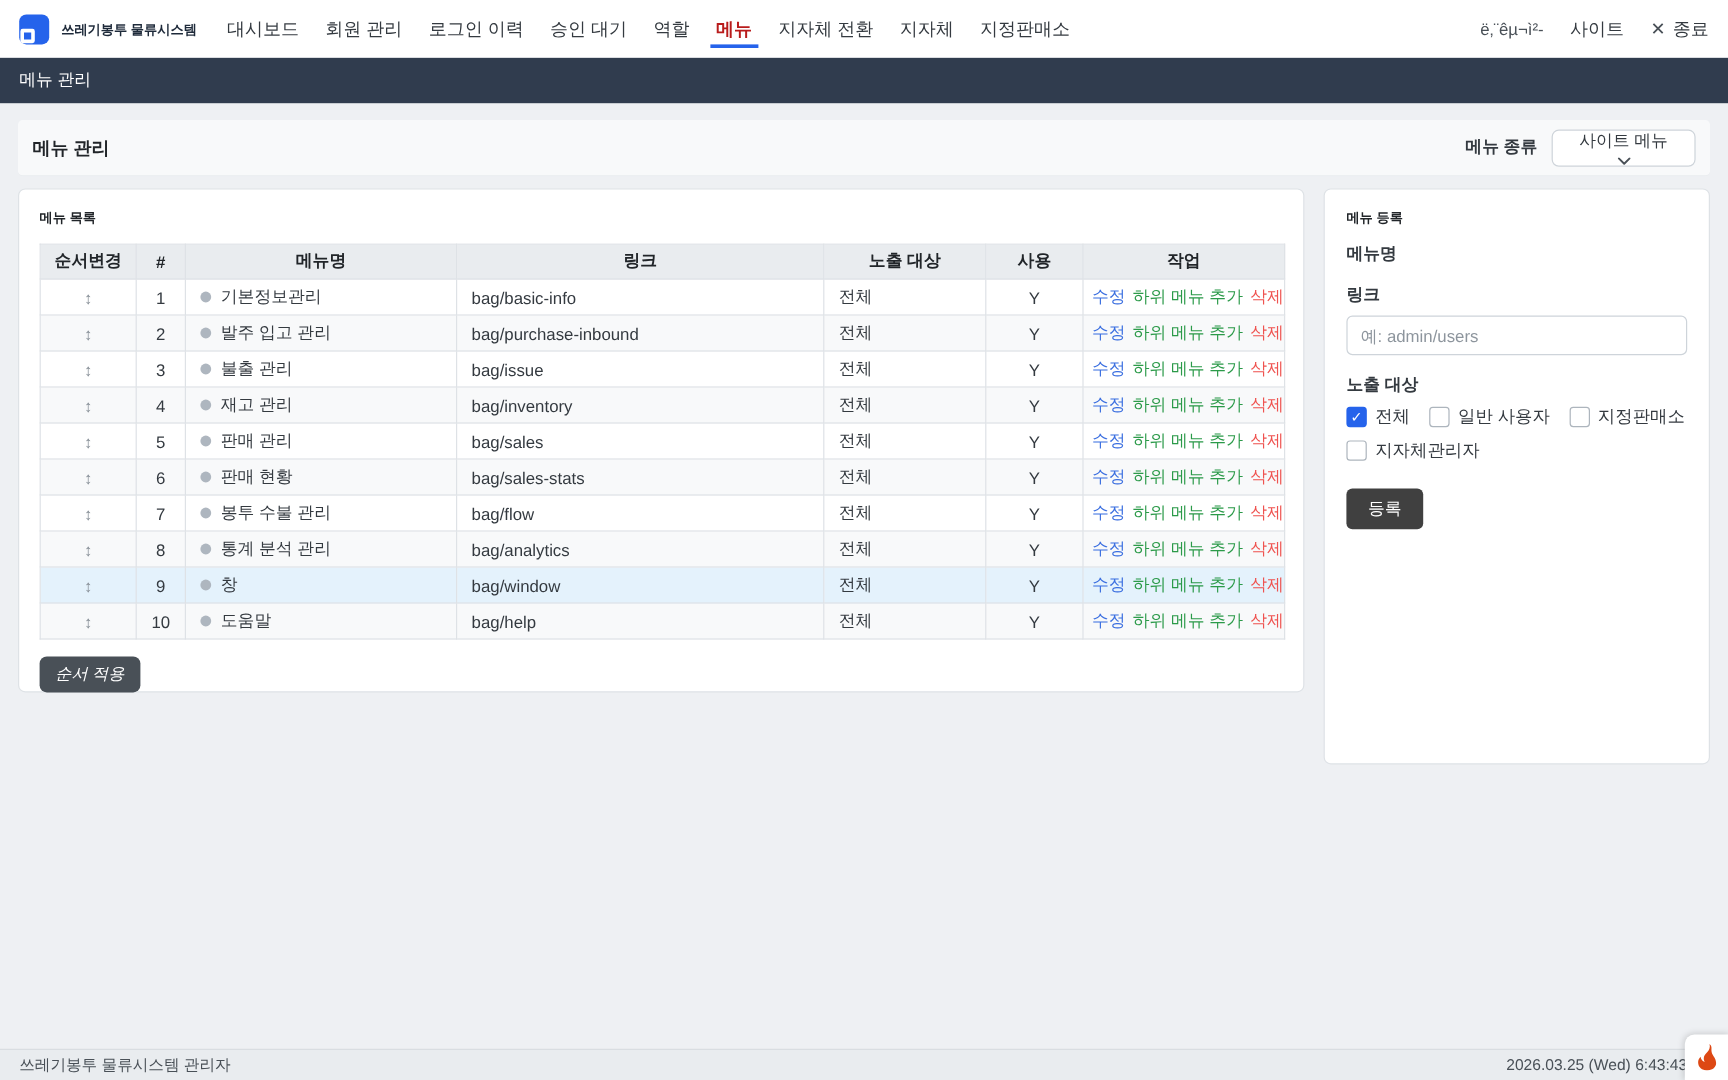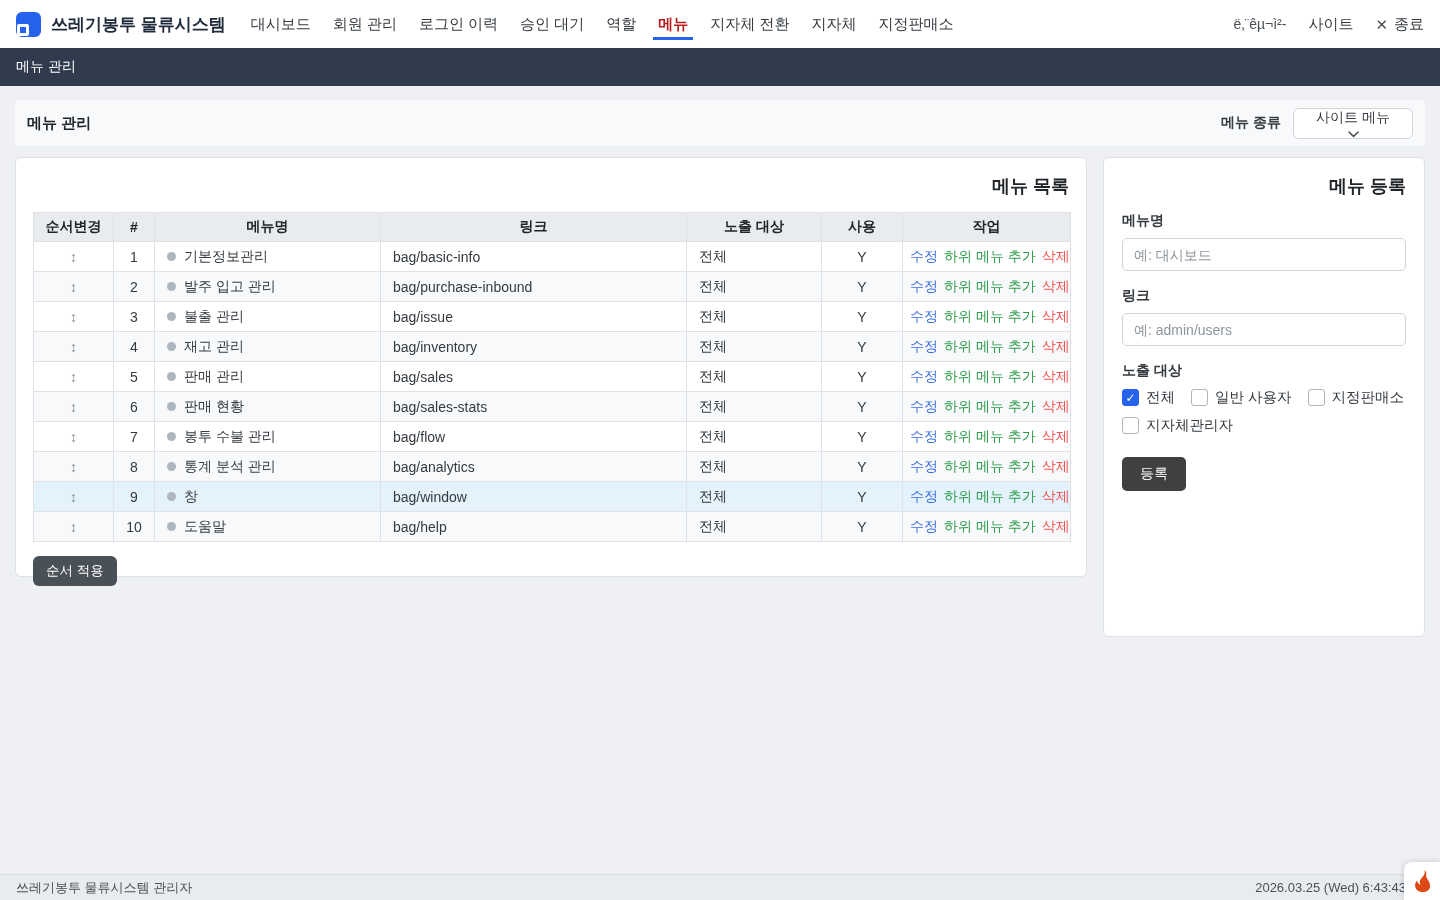--- a/index.html
+++ b/index.html
@@ -16,21 +16,21 @@
     z-index:5;
   }
   .logo {
     width:25px; height:25px; background:#2563eb; border-radius:6px;
     position:relative; margin-right:10px; flex:0 0 auto;
   }
   .logo .notch {
     position:absolute; left:1px; bottom:1px; width:12px; height:12px;
     background:#2563eb; border:3px solid #ffffff; border-radius:2px;
   }
-  .brand { font-size:17px; font-weight:bold; color:#1e2a3a; margin-right:14px; white-space:nowrap; }
+  .brand { font-size:11px; font-weight:bold; color:#1e2a3a; margin-right:14px; white-space:nowrap; }
   .nav-items { display:flex; align-items:center; height:48px; }
   .nav-item {
     position:relative; height:32px; display:flex; align-items:center;
     padding:0 11px; font-size:15px; color:#343a40; cursor:pointer; white-space:nowrap;
   }
   .nav-item.active { color:#b91c1c; font-weight:bold; }
   .nav-item.active .nav-underline {
     position:absolute; left:6px; right:6px; bottom:0; height:3px; background:#2563eb;
   }
   .topnav-right { margin-left:auto; display:flex; align-items:center; gap:22px; }
@@ -61,41 +61,42 @@
     padding:0 12px; font-size:14px; color:#343a40; cursor:pointer;flex-direction:column;
   }
 
   
   .panel {
     position:absolute; background:#ffffff; border:1px solid #dee2e6;
     border-radius:6px;
   }
   .panel-list { top:157px; left:15px; width:1072px; height:420px; padding:16px 17px; }
   .panel-form { top:157px; left:1103px; width:322px; height:480px; padding:16px 18px; }
-  .panel-title { font-size:18px; font-weight:bold; color:#212529; margin-bottom:14px;text-align:right; }
+  .panel-title { font-size:11px; font-weight:bold; color:#212529; margin-bottom:14px; }
 
   
   table { width:100%; border-collapse:collapse; font-size:14px; table-layout:fixed; }
   th {
     background:#e9ecef; border:1px solid #dee2e6; height:29px;
     font-weight:bold; color:#212529; text-align:center; padding:0 6px;
   }
   td { border:1px solid #dee2e6; height:30px; padding:0 12px; color:#343a40; background-clip:padding-box; }
   td.center { text-align:center; padding:0 4px; }
   tbody tr:nth-child(even) td { background:#f8f9fa; }
   tbody tr.highlight td { background:#e4f2fc !important; }
   .drag-handle { color:#868e96; font-size:14px; cursor:grab; }
   .dot { display:inline-block; width:9px; height:9px; border-radius:50%; background:#aeb6bf; margin-right:8px; vertical-align:baseline; }
   .actions-cell { text-align:left; white-space:nowrap; padding:0 4px; }
   .act { cursor:pointer; margin:0 3px; }
 
   .apply-order-btn {
     margin-top:14px; display:inline-block; background:#495057; color:#ffffff;
     font-size:13.5px; padding:6px 13px; border:none; border-radius:6px; cursor:pointer;
     font-family:inherit;
+    font-style:italic;
   }
 
   
   .form-label { font-size:14px; font-weight:bold; color:#343a40; margin:10px 0 8px; }
   .text-input {
     width:100%; height:33px; border:1px solid #ced4da; border-radius:5px;
     padding:0 11px; font-size:14px; color:#343a40; background:#fff;
     font-family:inherit; outline:none;
   }
   .text-input::placeholder { color:#8d959d; }
@@ -293,21 +294,20 @@
         </tr>
       </tbody>
   </table>
   <button class="apply-order-btn">순서 적용</button>
 </div>
 
 <div class="panel panel-form">
   <div class="panel-title">메뉴 등록</div>
 
   <div class="form-label" style="margin-top:0;">메뉴명</div>
-  <input class="text-input" type="text" placeholder="예: 대시보드" style="">
 
   <div class="form-label" style="margin-top:16px;">링크</div>
   <input class="text-input" type="text" placeholder="예: admin/users" style="">
 
   <div class="form-label" style="margin-top:16px;">노출 대상</div>
   <div class="checkbox-group">
       <label class="checkbox-item">
         <span class="cb checked"></span>
         <span>전체</span>
       </label>

